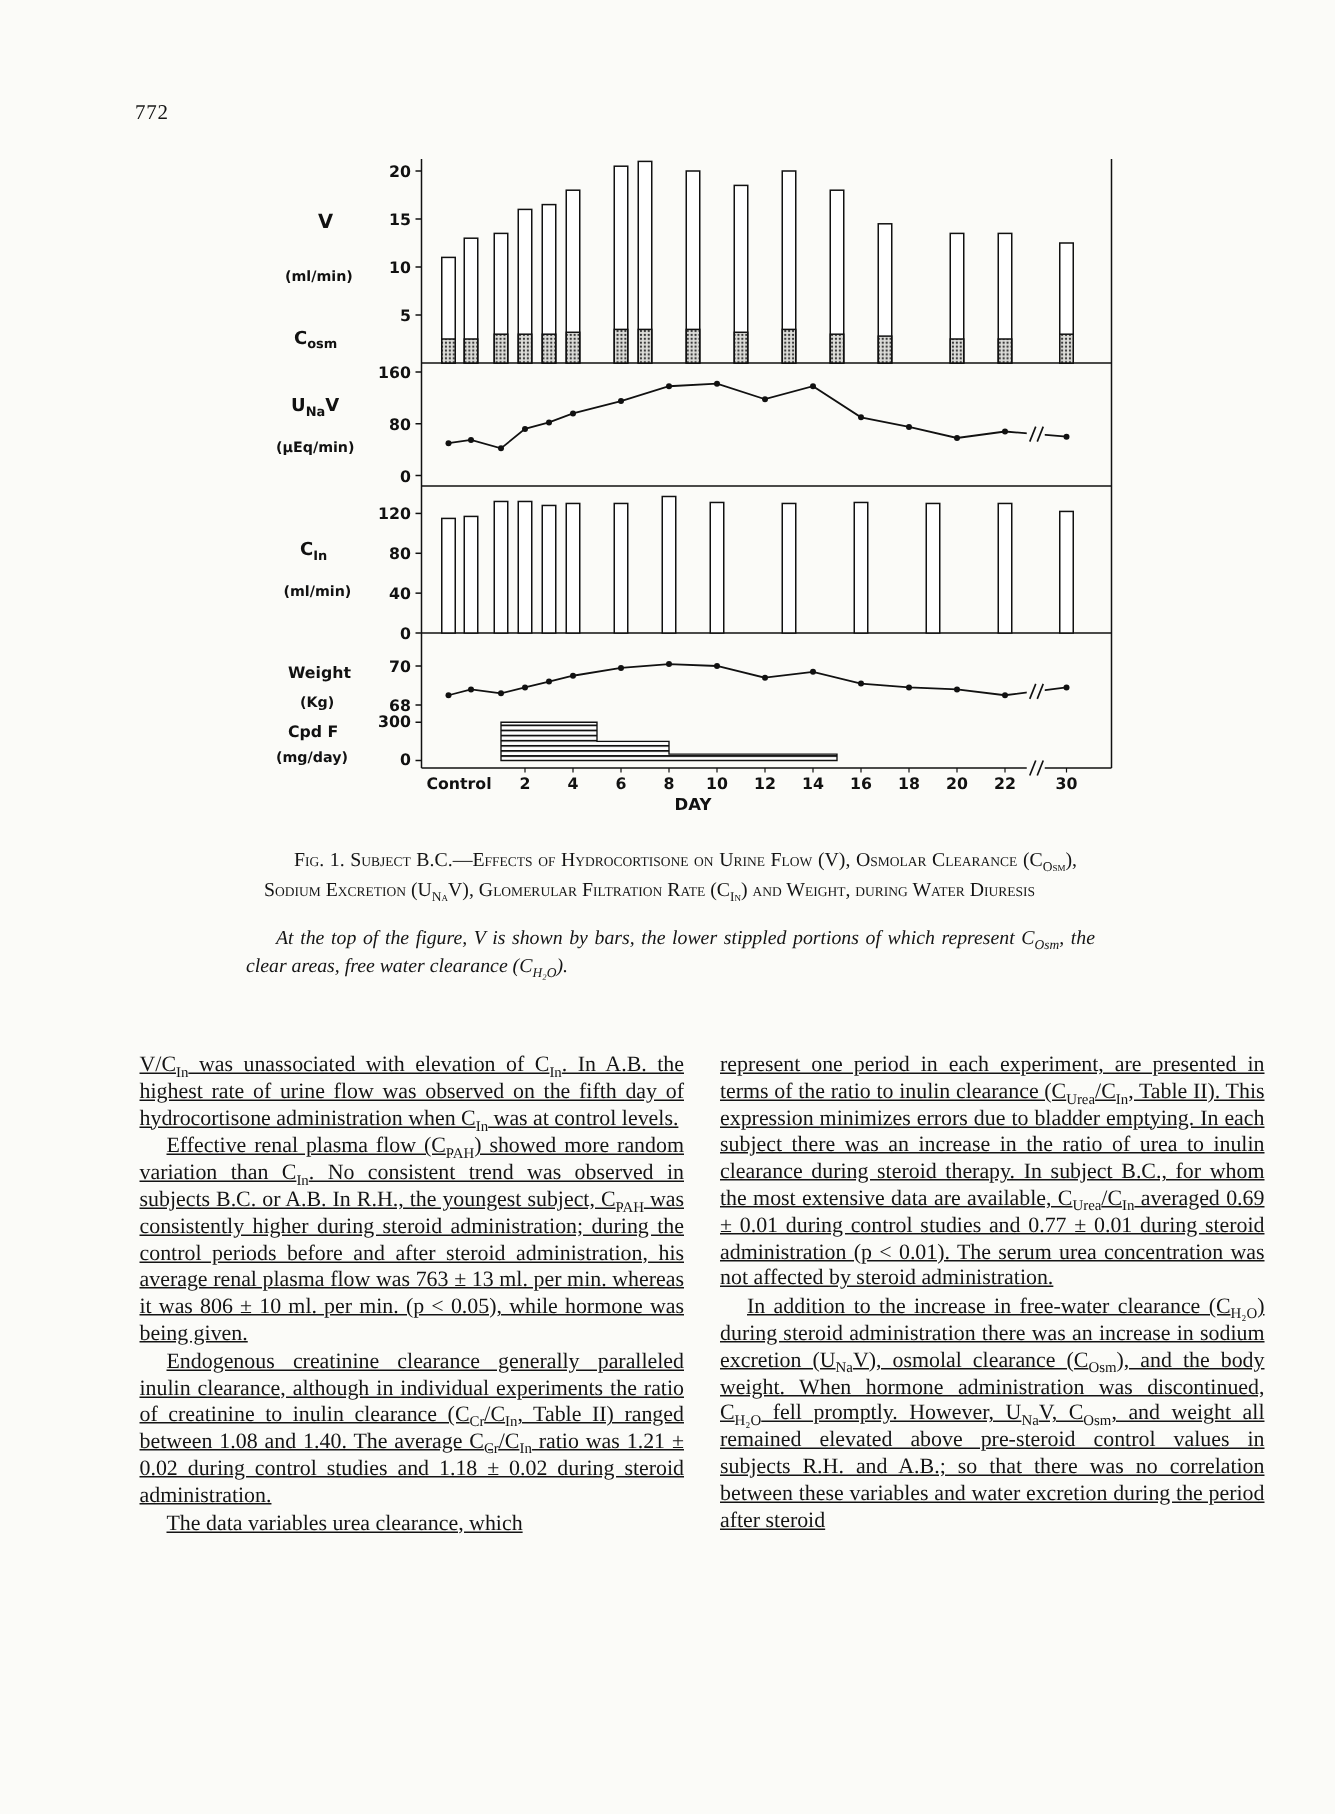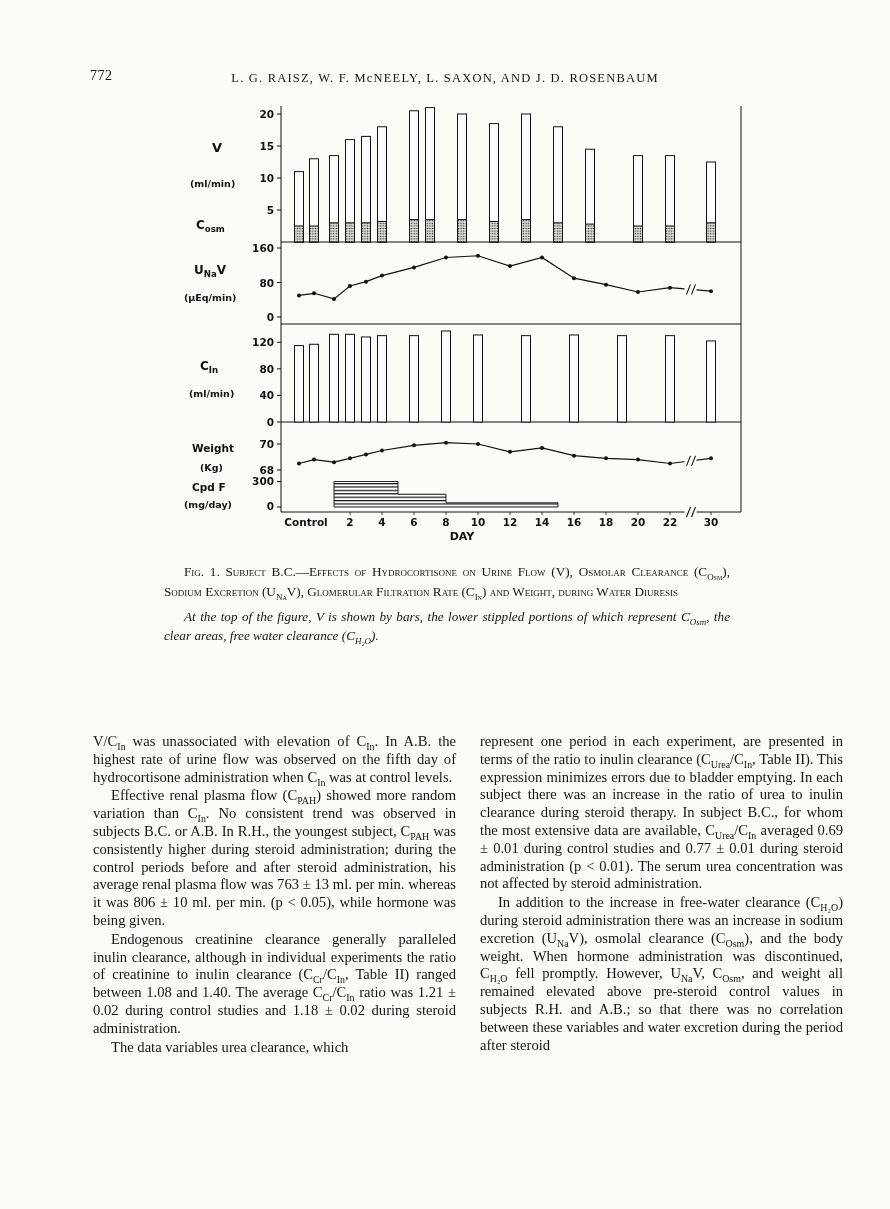--- a/index.html
+++ b/index.html
@@ -6,38 +6,37 @@
   .page{position:relative;width:890px;height:1209px;margin:0 auto;background:#fbfbf8;
         font-family:"Liberation Serif", serif;color:#141414;overflow:hidden;}
   
   .running-head{position:absolute;top:68px;left:0;width:100%;text-align:center;}
   .pageno{position:absolute;left:90px;top:0;font-size:14px;letter-spacing:.5px;}
   .authors{font-size:12.5px;letter-spacing:1.2px;}
   
   figure{position:absolute;top:92px;left:0;width:100%;margin:0;}
   #chart{margin-left:166px;}
   figcaption{width:566px;margin:14px 0 0 164px;font-size:13.2px;line-height:1.5;text-align:justify;}
-  .figcap{margin:0;text-indent:20px;font-variant:small-caps;}
+  .figcap{margin:12px;text-indent:20px;font-variant:small-caps;}
   .fignote{margin:5px 0 0 0;text-indent:20px;font-style:italic;}
   
-  .columns{position:absolute;top:733px;left:93px;width:752px;display:flex;gap:24px;}
+  .columns{position:absolute;top:702px;left:93px;width:752px;display:flex;gap:24px;text-decoration:underline;}
   .col{width:363px;font-size:14.6px;line-height:1.22;text-align:justify;}
   .para{margin:0 0 1px 0;}
   .para.indent{text-indent:18px;}
   sub{font-size:.68em;line-height:0;}
   svg text{user-select:none;}
 </style>
 </head>
 <body>
 
 <div class="page">
 
   <header class="running-head">
     <span class="pageno">772</span>
-    <span class="authors">L. G. RAISZ, W. F. McNEELY, L. SAXON, AND J. D. ROSENBAUM</span>
   </header>
 
   <figure>
     <div id="chart"><svg width="620" height="452" viewBox="0 0 620 452">
           <defs>
             <pattern id="stipple" width="2.6" height="2.6" patternUnits="userSpaceOnUse">
               <rect width="2.6" height="2.6" fill="#dcdcd8"></rect>
               <circle cx="1.3" cy="1.3" r="0.75" fill="#333"></circle>
             </pattern>
             <pattern id="hatch" width="8" height="3.4" patternUnits="userSpaceOnUse">

